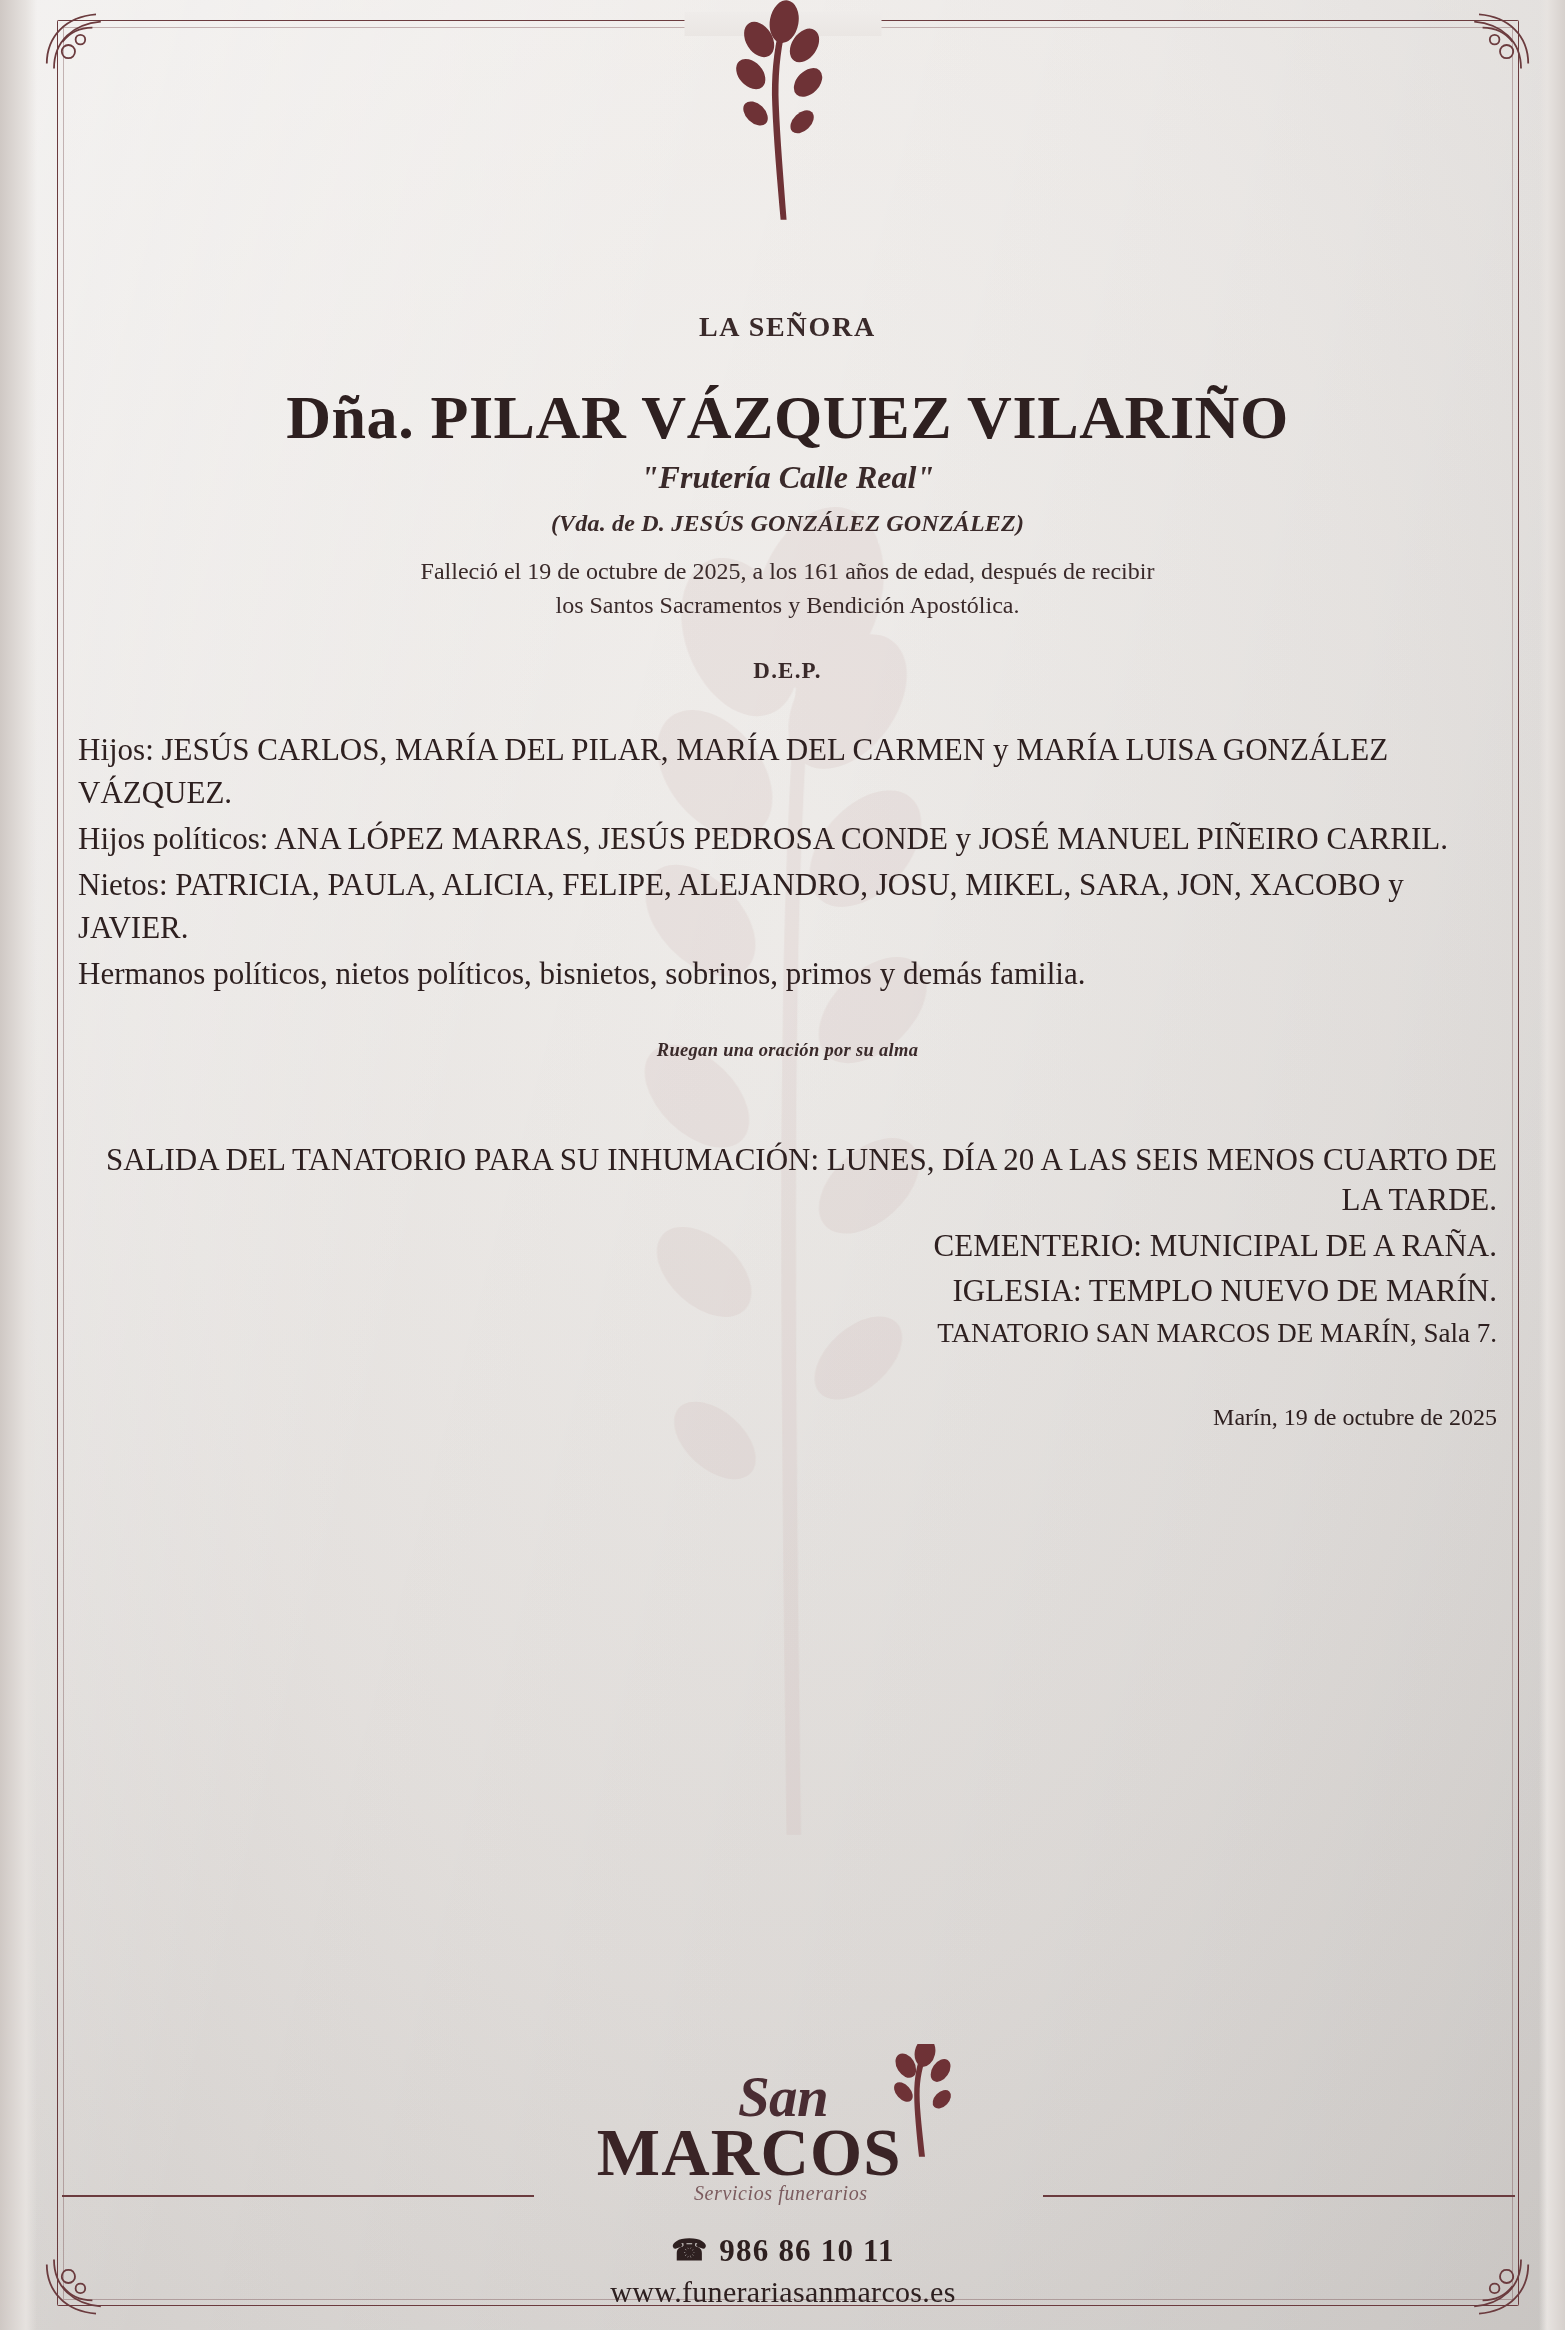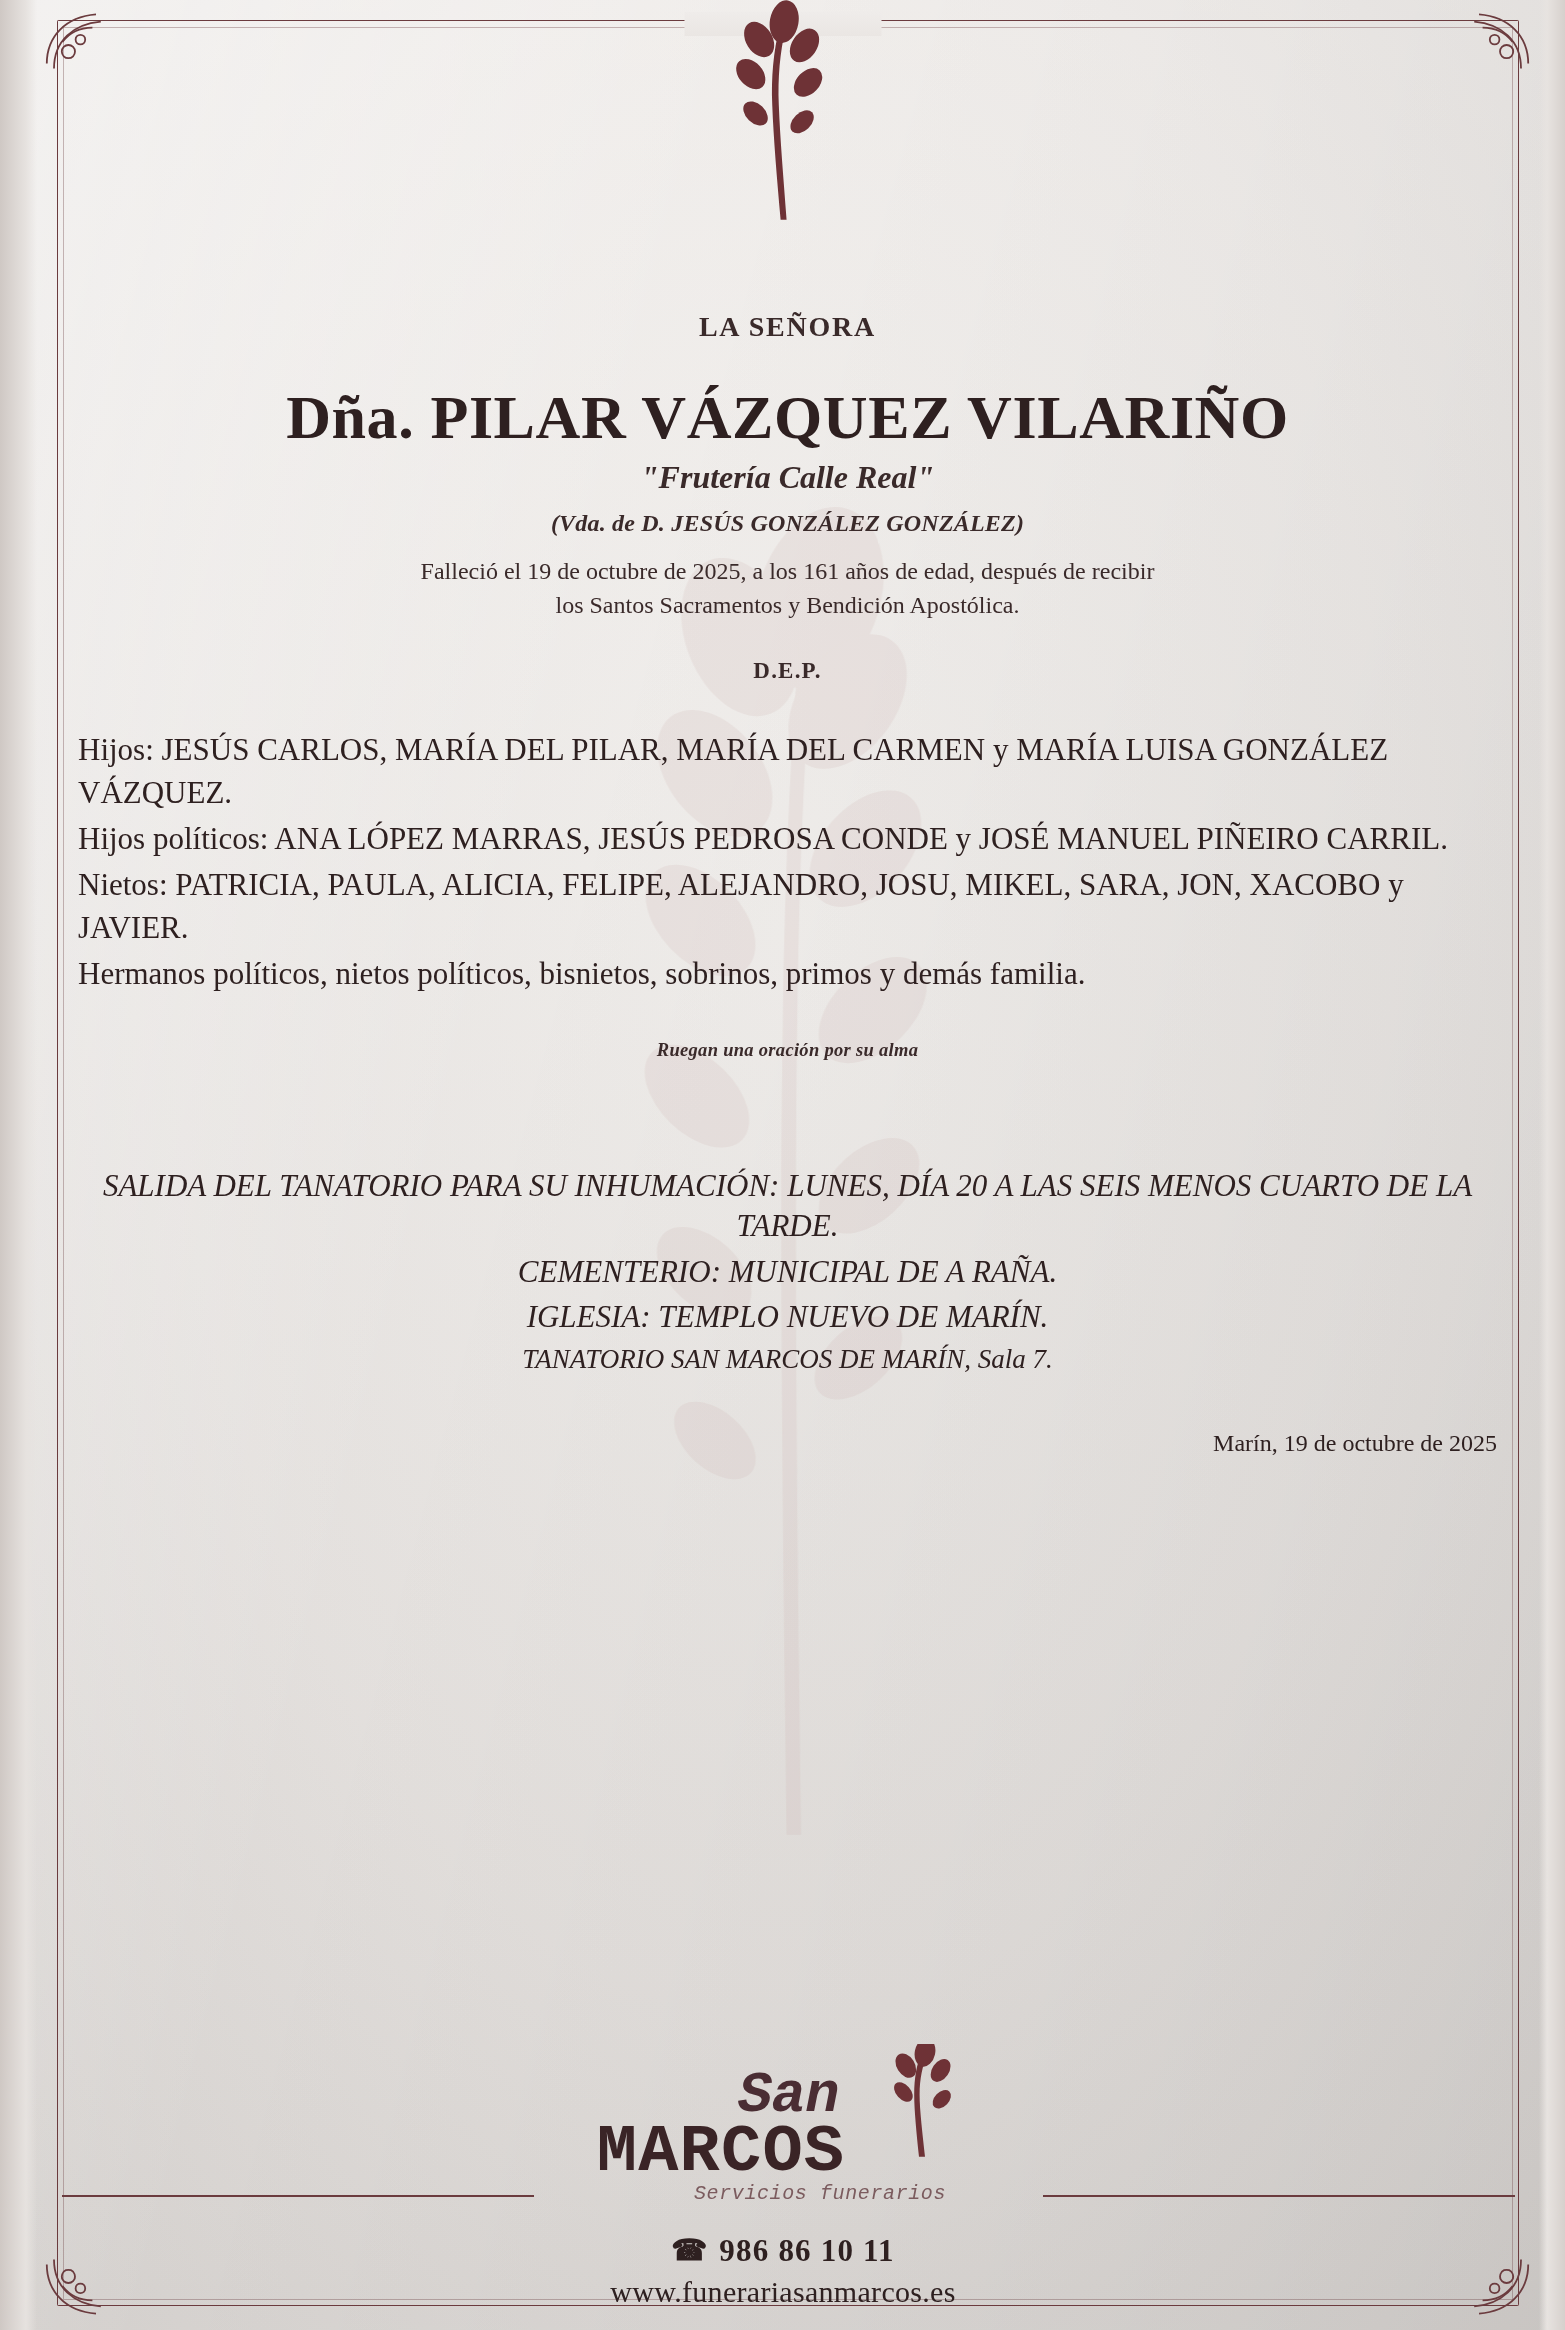--- a/index.html
+++ b/index.html
@@ -168,26 +168,25 @@
     margin-top: 44px;
     font-size: 18.5px;
     font-style: italic;
     font-weight: bold;
     letter-spacing: 0.3px;
     color: #3a2a2a;
     text-align: center;
   }
 
   .details {
-    margin-top: 105px;
-    text-align: center;
+    margin-top: 79px;
+    text-align: right;
     font-size: 31px;
     line-height: 1.30;
     color: #2e2020;
-    font-style: italic;
   }
   .details p {
     margin: 0 0 4.8px 0;
   }
   .details .small {
     font-size: 27px;
   }
 
   .place-date {
     margin-top: 53px;
@@ -202,21 +201,20 @@
     left: 0;
     right: 0;
     bottom: 21.5px;
     text-align: center;
   }
   .logo {
     position: relative;
     width: 394px;
     margin: 0 auto 3.6px auto;
     height: 179px;
-    font-family: Liberation Mono, monospace;
   }
   .logo-san {
     position: absolute;
     left: 152px;
     top: 12px;
     font-size: 57px;
     font-style: italic;
     font-weight: bold;
     color: #4a2d33;
     letter-spacing: -0.6px;

